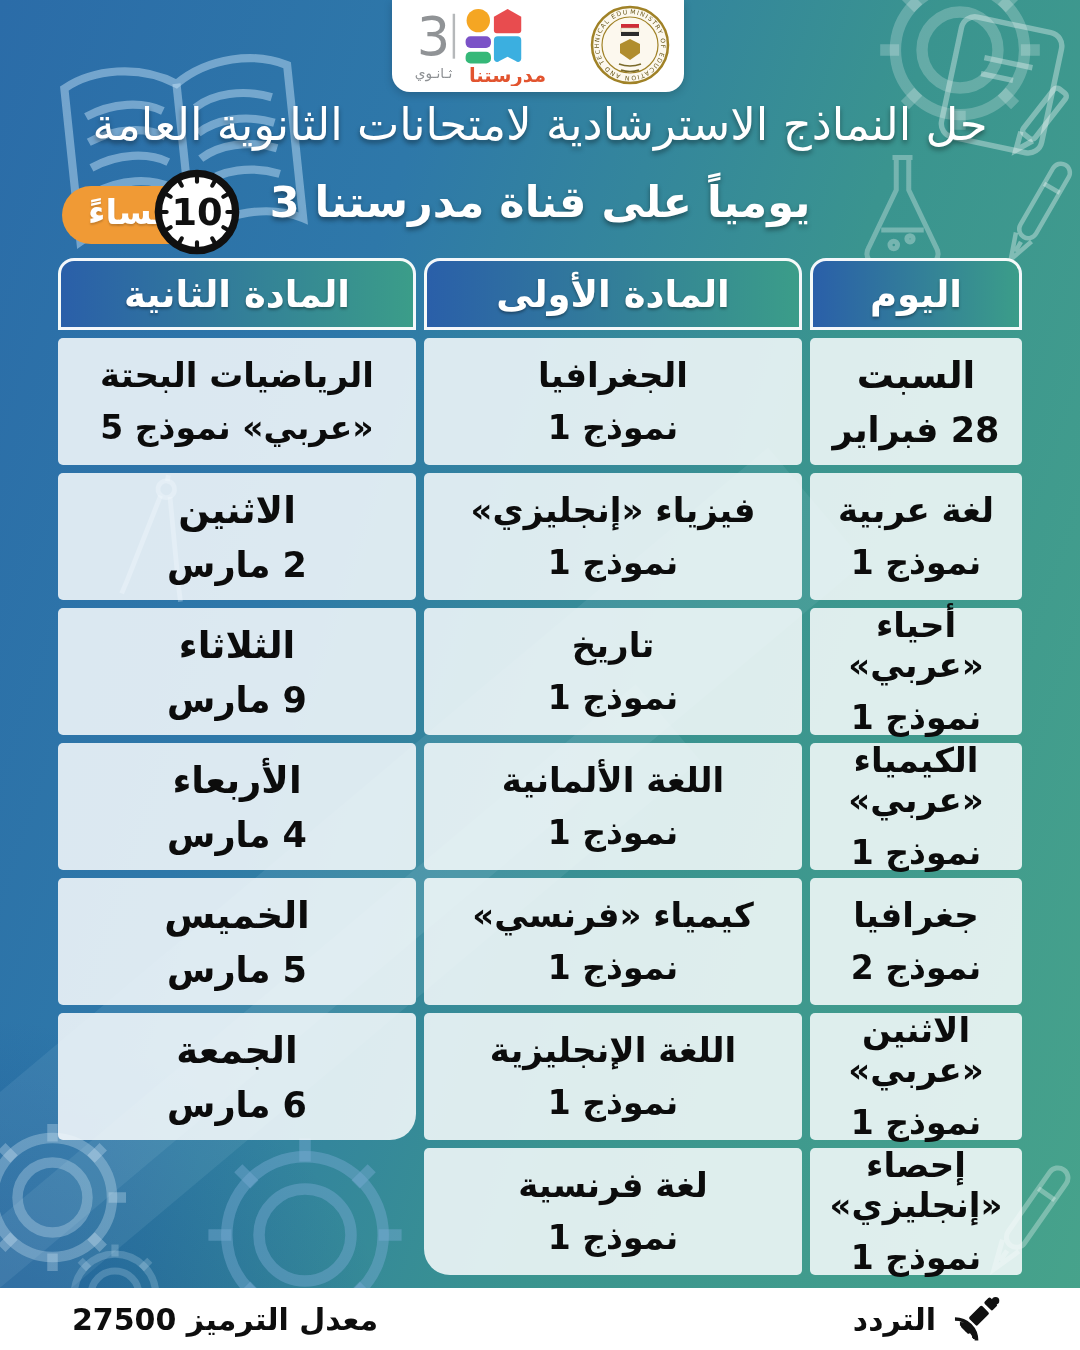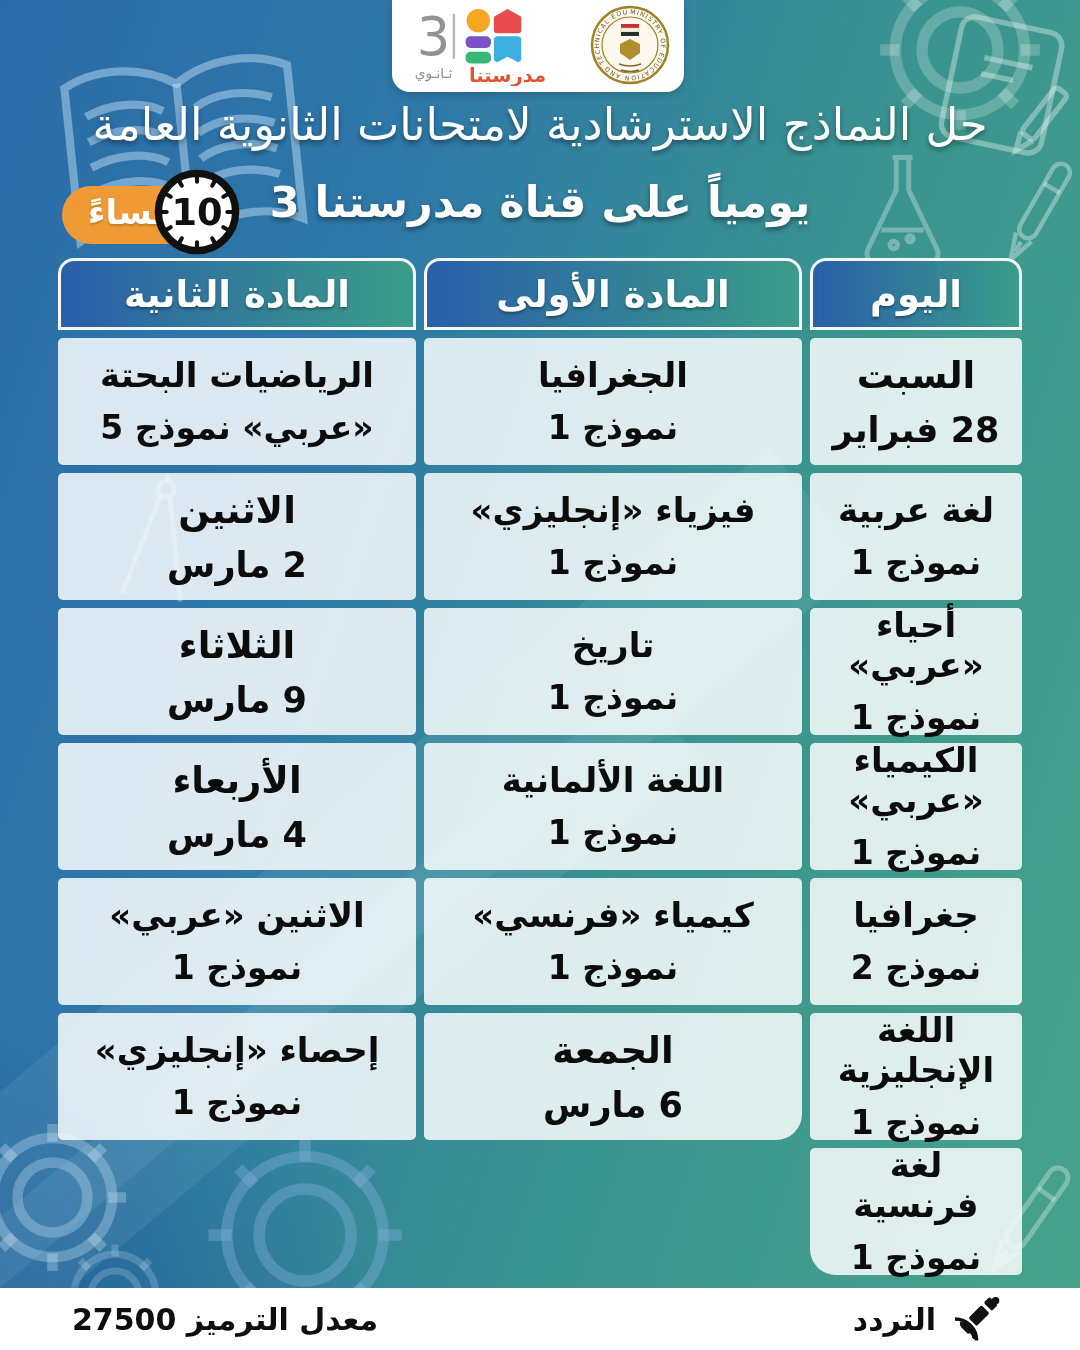--- a/index.html
+++ b/index.html
@@ -243,20 +243,24 @@
     <div class="bcell">
       <div class="subject-name">جغرافيا</div>
       <div class="subject-model">نموذج 2</div>
     </div>
     <div class="bcell">
       <div class="subject-name">كيمياء «فرنسي»</div>
       <div class="subject-model">نموذج 1</div>
     </div>
 
     <div class="bcell">
+      <div class="day-name">الخميس</div>
+      <div class="day-date">5 مارس</div>
+    </div>
+    <div class="bcell">
       <div class="subject-name">الاثنين «عربي»</div>
       <div class="subject-model">نموذج 1</div>
     </div>
     <div class="bcell">
       <div class="subject-name">اللغة الإنجليزية</div>
       <div class="subject-model">نموذج 1</div>
     </div>
 
     <div class="bcell">
       <div class="day-name">الجمعة</div>

